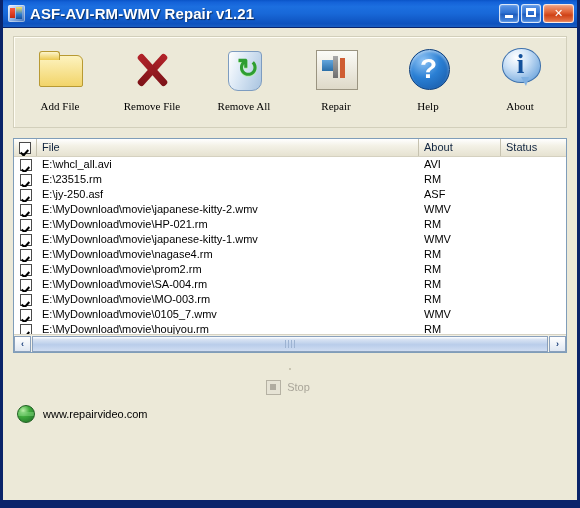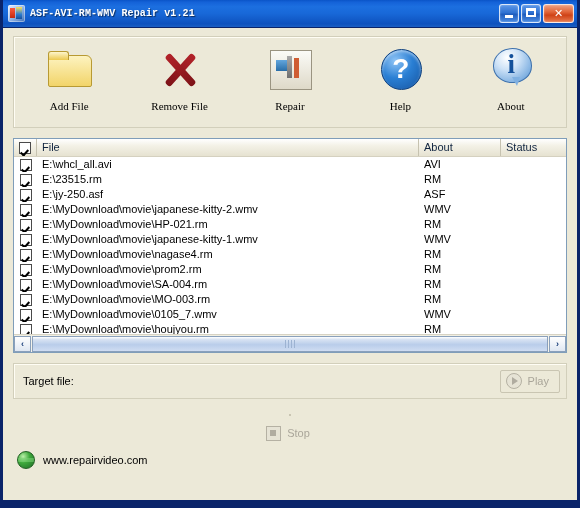--- a/index.html
+++ b/index.html
@@ -50,27 +50,26 @@
     background: linear-gradient(180deg,#ff5a3c,#c32a10);
   }
   .title-icon:after {
     content:"";
     position:absolute; left:8px; top:2px; width:6px; height:12px;
     background: linear-gradient(180deg,#ffe25a,#2f7fd0 60%,#17509b);
   }
   #title-text {
     flex: 1 1 auto;
     color: #fff;
-    font-size: 10px;
+    font-size: 15px;
     font-weight: bold;
     letter-spacing: .1px;
     text-shadow: 1px 1px 1px rgba(0,0,0,.55);
     white-space: nowrap;
     overflow: hidden;
-    font-family: Liberation Mono, monospace;
   }
   .win-btns { display: flex; gap: 2px; flex: none; align-items: center; }
   .win-btn {
     width: 20px; height: 19px;
     border: 1px solid #ffffffcc;
     border-radius: 3px;
     box-sizing: border-box;
     position: relative;
     background: linear-gradient(180deg,#5b96e8 0%, #2f72d2 45%, #1d5cbd 55%, #4a8ae0 100%);
     box-shadow: inset 0 0 2px #ffffff70;
@@ -396,20 +395,24 @@
     <div class="tool-btn">
       <span class="tool-ico ico-folder"></span>
       <span class="tool-label">Add File</span>
     </div>
 
     <div class="tool-btn">
       <span class="tool-ico ico-x"></span>
       <span class="tool-label">Remove File</span>
     </div>
 
+    <div class="tool-btn">
+      <span class="tool-ico ico-bin"></span>
+      <span class="tool-label">Remove All</span>
+    </div>
 
     <div class="tool-btn">
       <span class="tool-ico ico-tools"></span>
       <span class="tool-label">Repair</span>
     </div>
 
     <div class="tool-btn">
       <span class="tool-ico ico-help"></span>
       <span class="tool-label">Help</span>
     </div>
@@ -538,27 +541,20 @@
       <div class="sb-track">
         <div class="sb-thumb">
           <span class="grip"></span>
         </div>
       </div>
       <div class="sb-arrow">›</div>
     </div>
 
   </div>
 
-  <div id="target-panel">
-    <span id="target-label">Target file:</span>
-    <div class="flat-btn">
-      <span class="btn-ico ico-play"></span>
-      <span>Play</span>
-    </div>
-  </div>
 
   <div id="progress-row">
     <div id="progress-bar"></div>
     <div class="flat-btn noborder">
       <span class="btn-ico ico-stop"></span>
       <span>Stop</span>
     </div>
   </div>
 
   <div id="footer">

